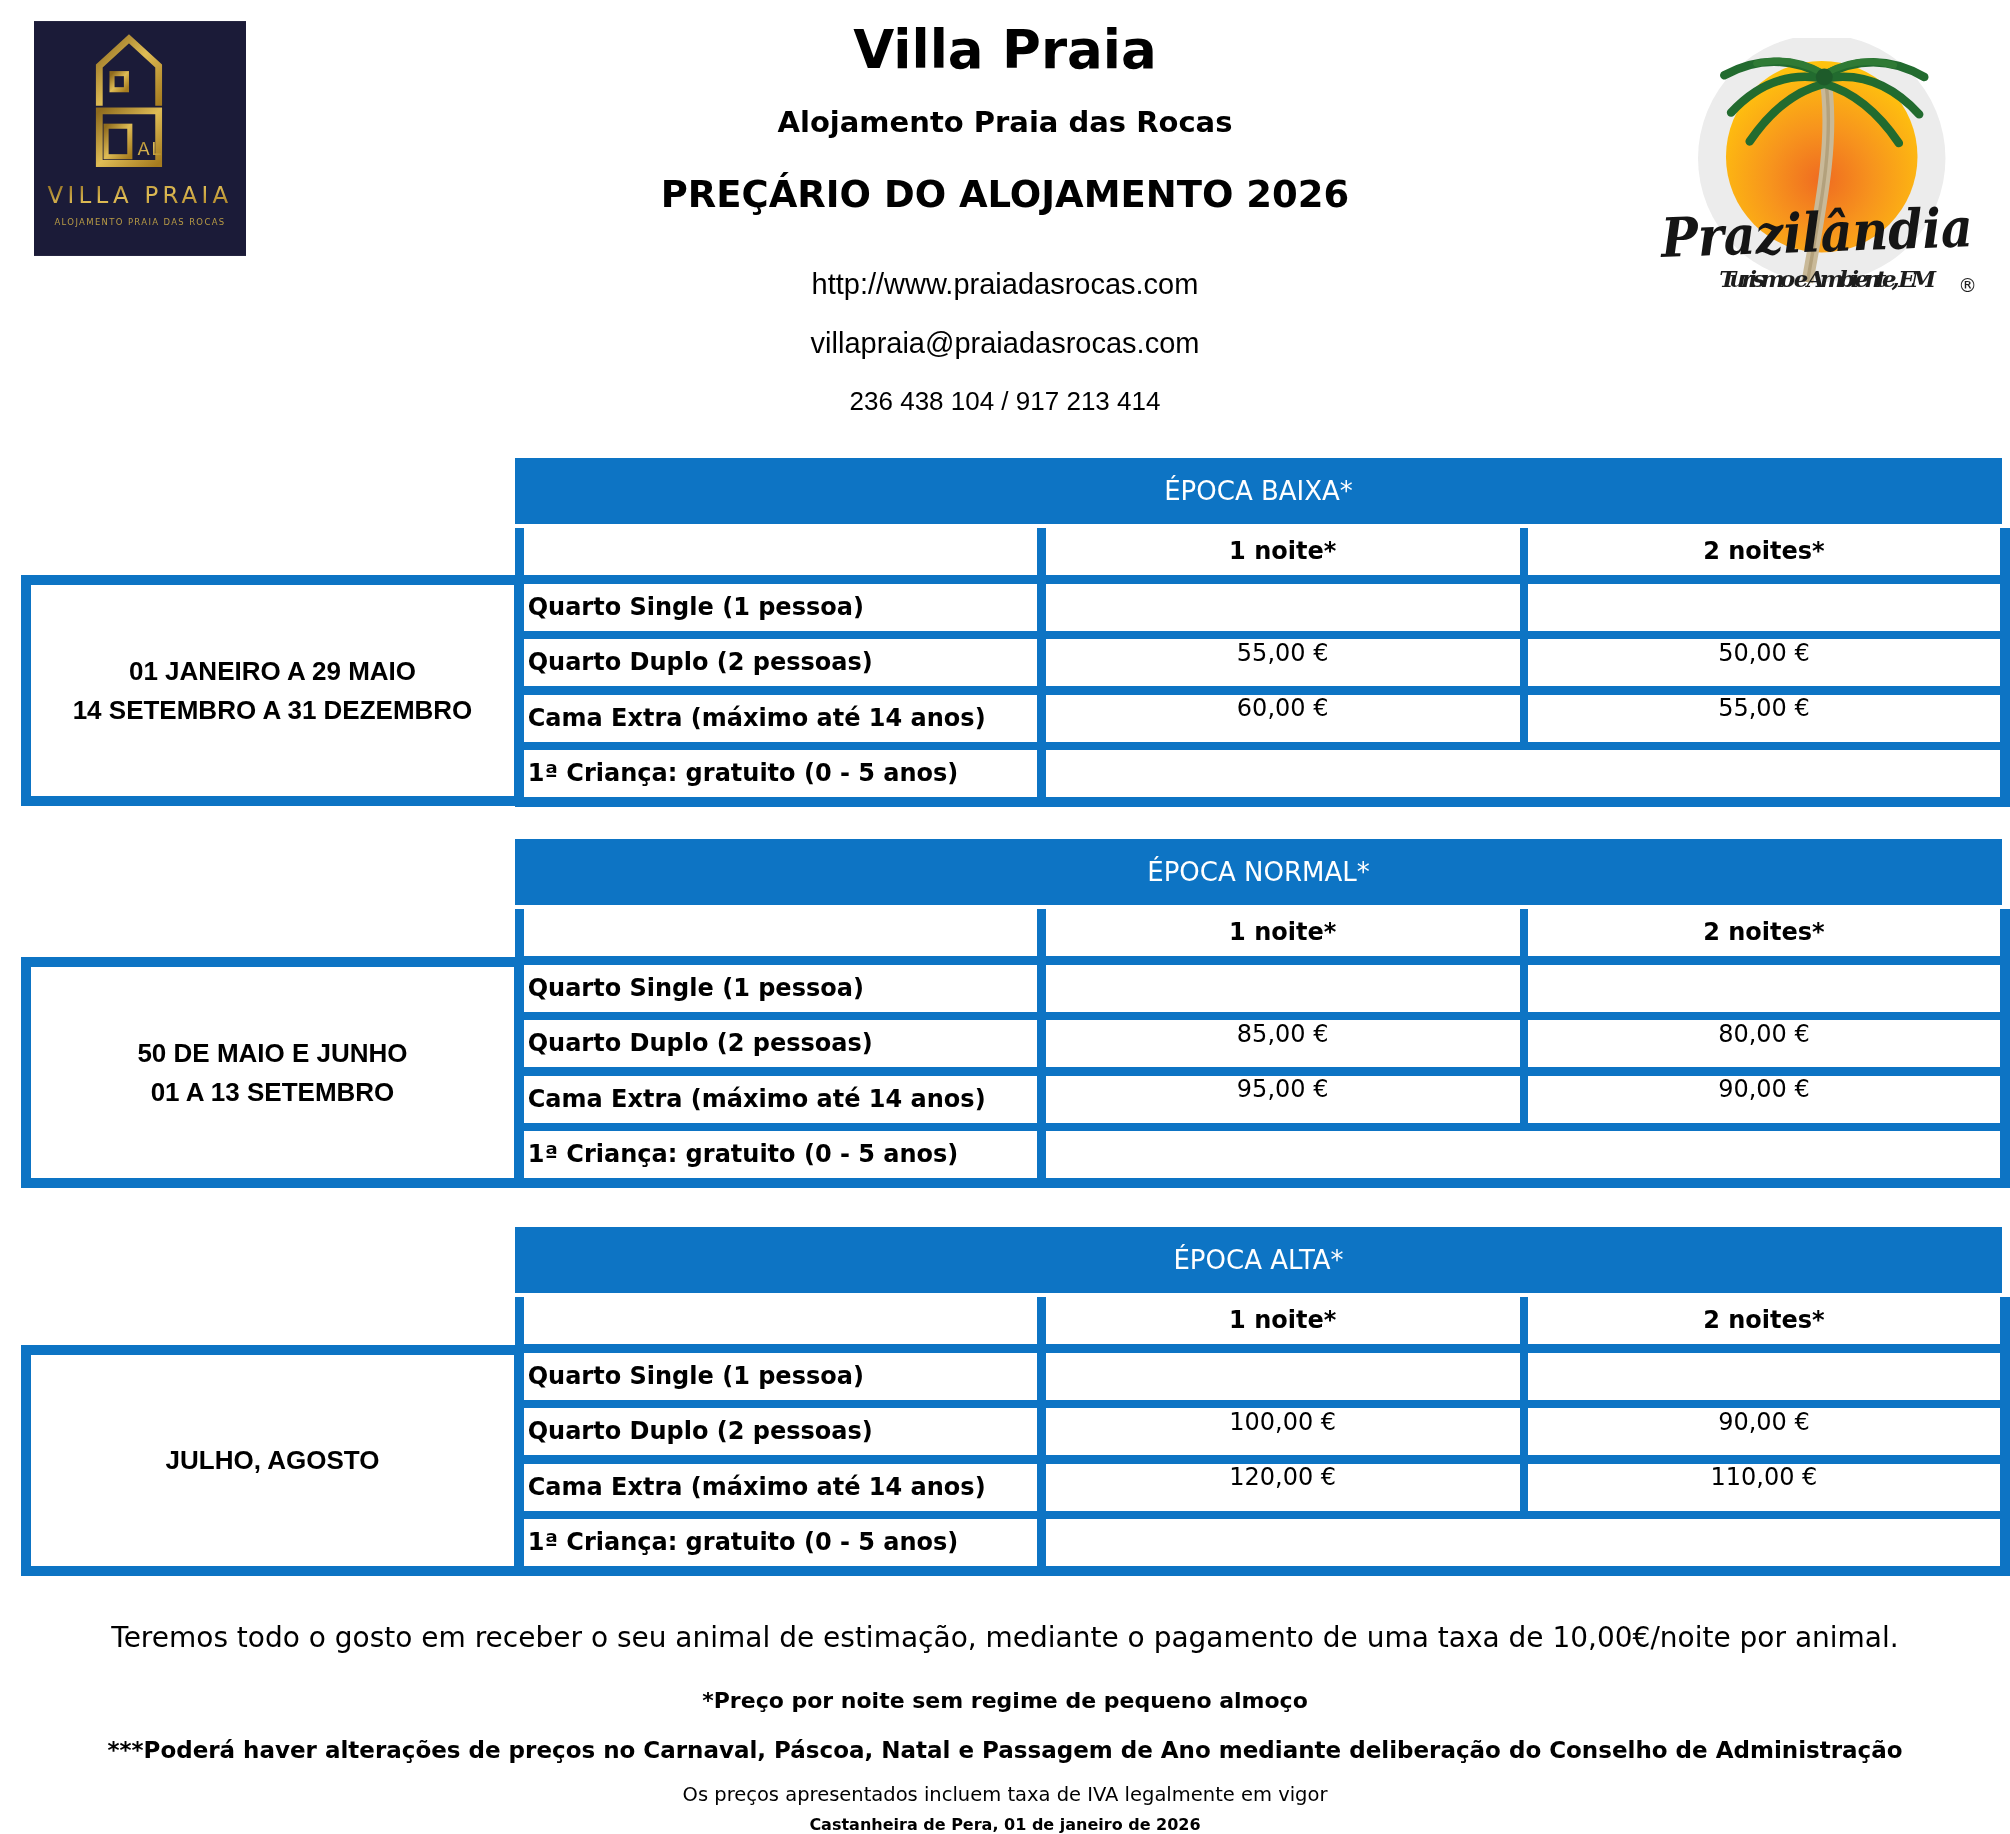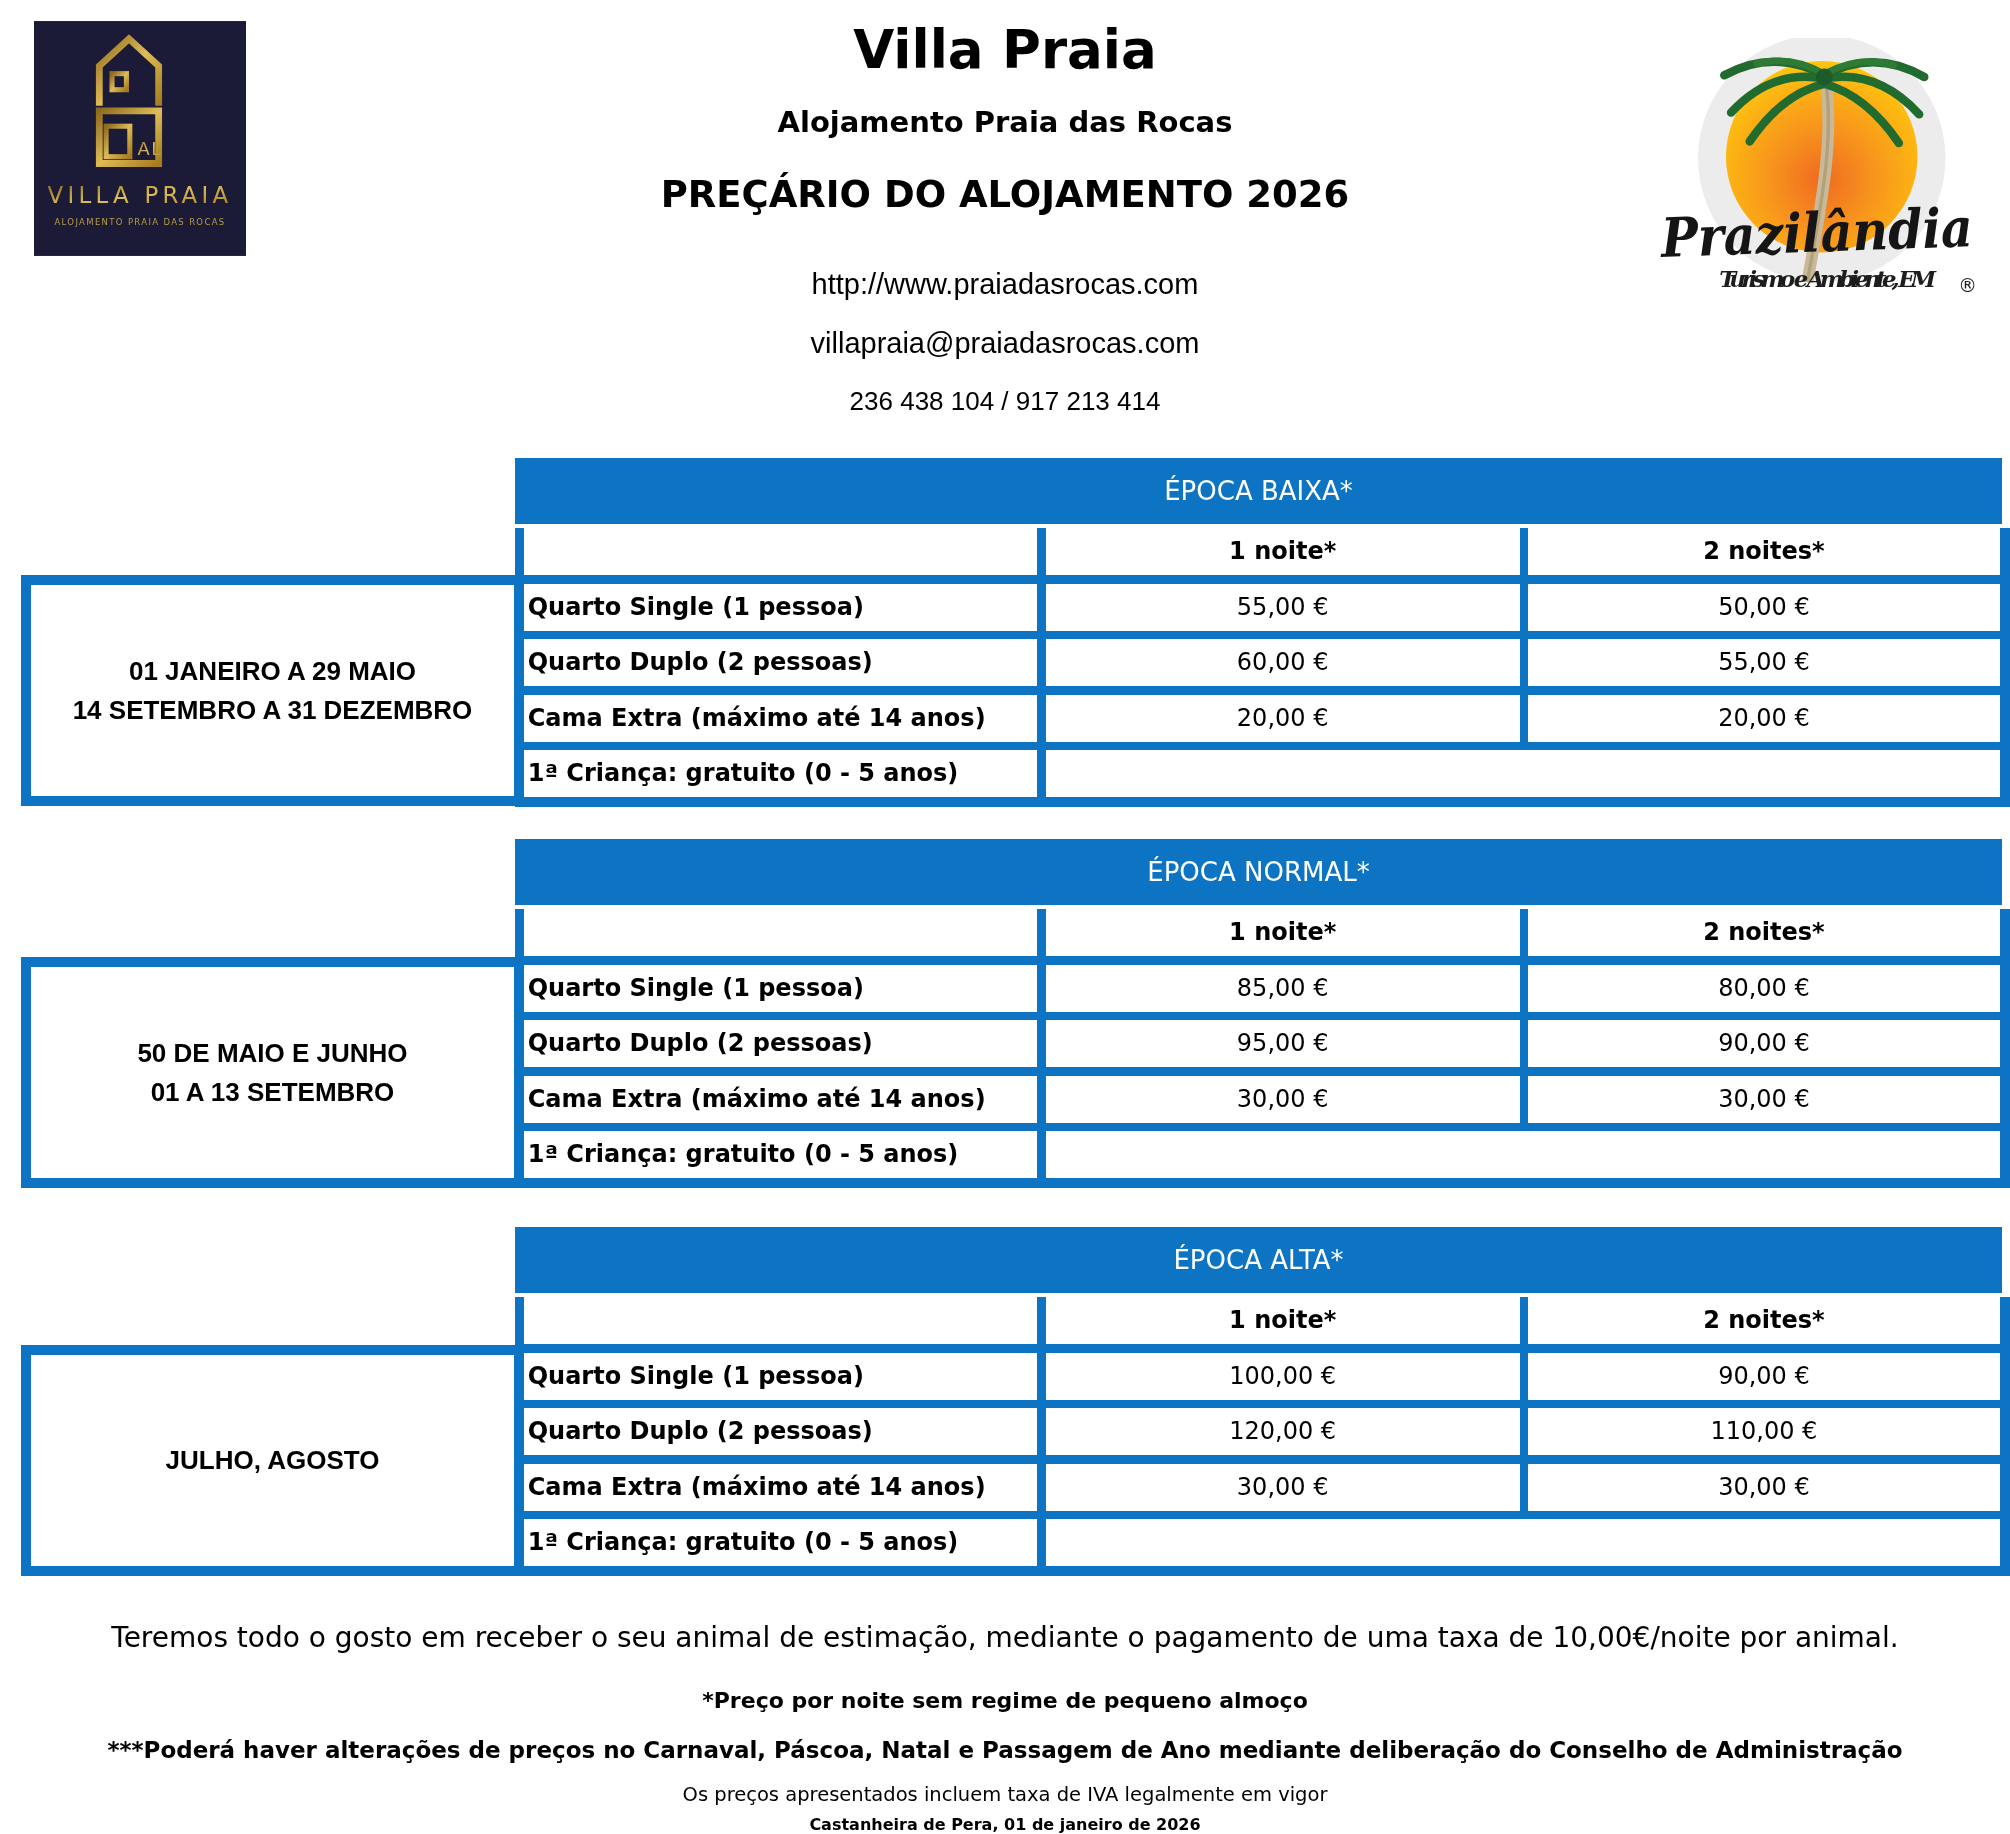--- a/index.html
+++ b/index.html
@@ -44,21 +44,21 @@
   .bl{width:8.5px;background:var(--blue,#0d74c4);}
   .vgap{width:8.5px;background:var(--blue,#0d74c4);}
   .br{width:10.2px;background:var(--blue,#0d74c4);}
   .c1{width:514px;}
   .c2{width:474px;}
   .c3{width:472px;}
   .cm{width:954px;}
   .cell{background:#fff;font-family:"DejaVu Sans",sans-serif;}
   .colhead{font-weight:bold;font-size:24px;line-height:47px;text-align:center;}
   .lab{font-weight:bold;font-size:24px;line-height:47px;padding-left:4.2px;box-sizing:border-box;white-space:nowrap;overflow:hidden;}
-  .val{font-size:24px;line-height:47px;text-align:center;}
+  .val{font-size:24px;line-height:47px;text-align:center;margin-top:46px;}
   .hsep{height:8.5px;background:var(--blue,#0d74c4);}
   .bb{height:10.2px;background:var(--blue,#0d74c4);}
 
   
   .sbox{
     position:absolute;left:21px;width:503px;height:231px;
     box-sizing:border-box;border:10.2px solid var(--blue,#0d74c4);background:#fff;
     display:flex;flex-direction:column;justify-content:center;
     text-align:center;font-weight:bold;font-size:26px;line-height:39px;
     font-family:"Liberation Sans",sans-serif;

